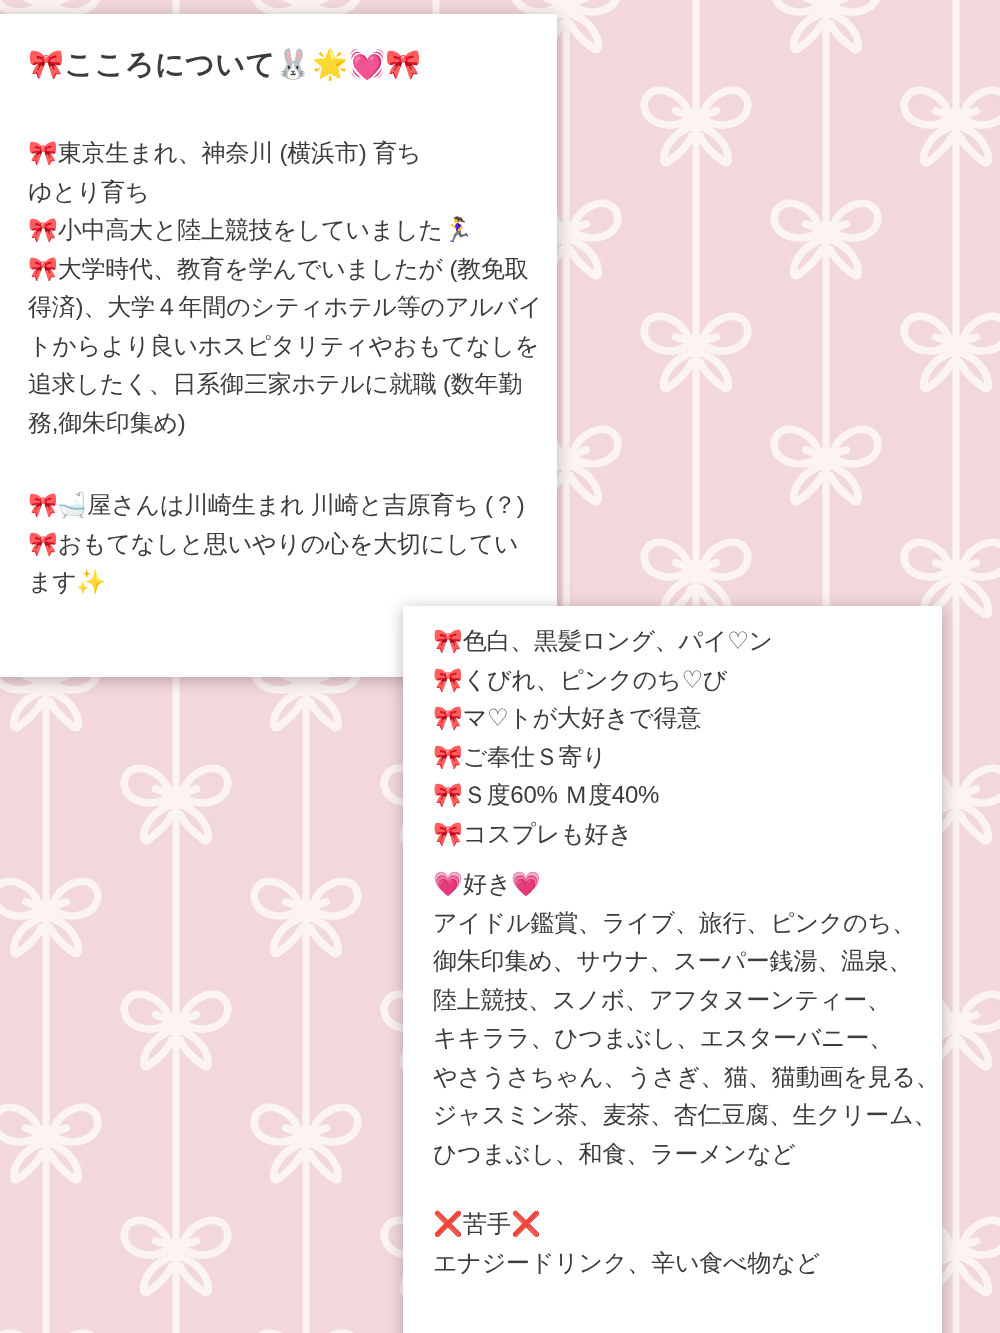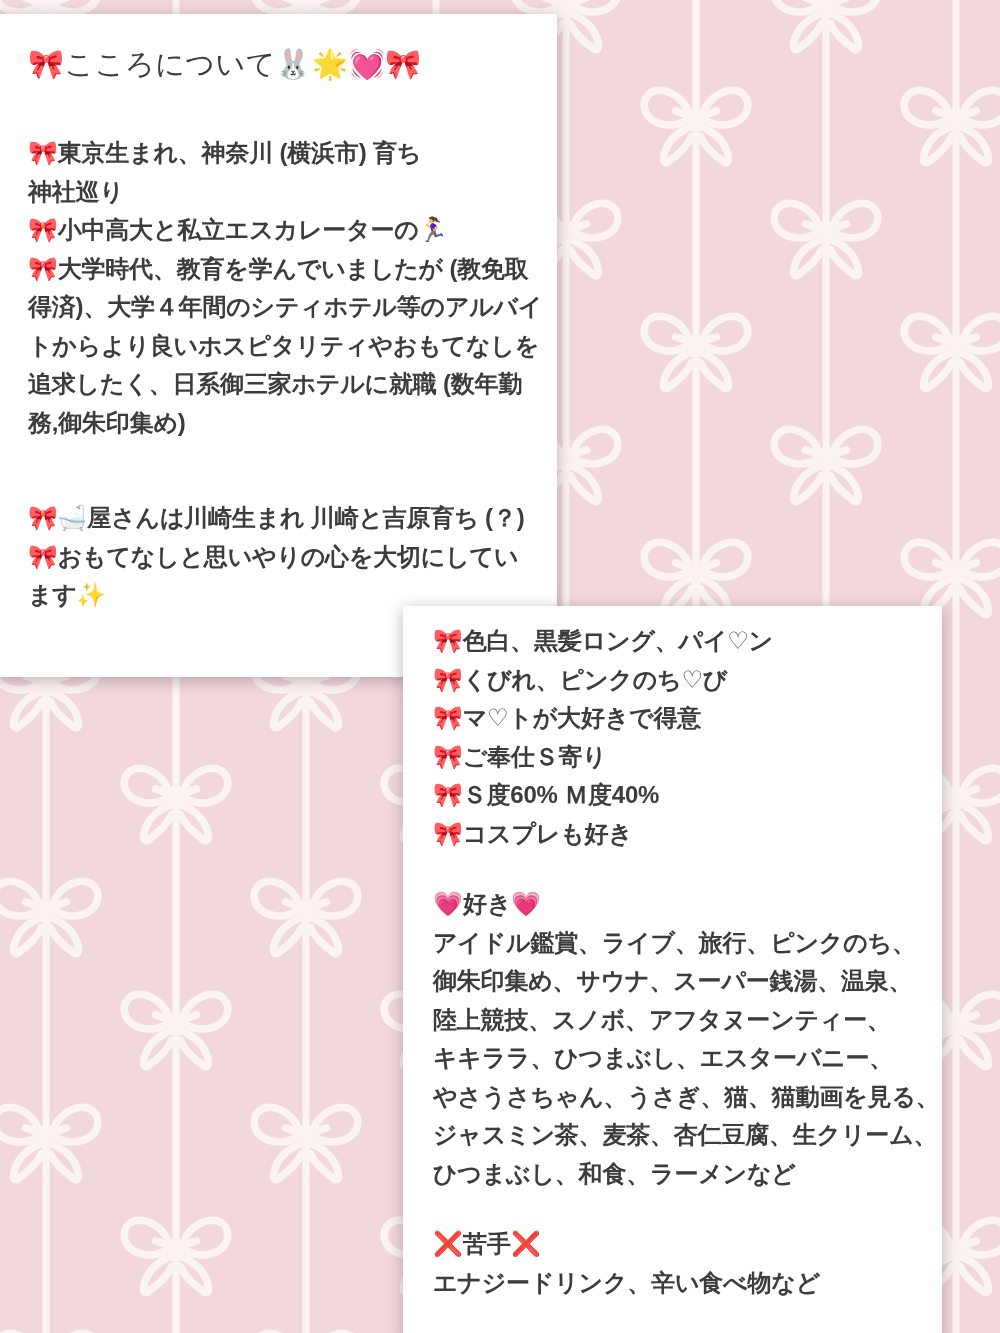--- a/index.html
+++ b/index.html
@@ -32,37 +32,37 @@
     z-index: 1;
   }
   .card-profile {
     left: 403px; top: 606px;
     width: 539px; height: 740px;
     padding: 16px 12px 0 30px;
     z-index: 2;
   }
   .title {
     font-size: 29px;
-    font-weight: normal;
+    font-weight: bold;
     line-height: 36px;
     letter-spacing: 0.5px;
     margin: 0 0 52px 0;
     white-space: nowrap;
   }
   .line {
     font-size: 24px;
     line-height: 38.5px;
     letter-spacing: -0.2px;
     margin: 0;
     white-space: nowrap;
   }
   .heading-line { font-size: 24px; line-height: 38.5px; margin: 0; white-space: nowrap; }
-  .sec { margin: 0; font-weight: bold; }
-  .gap-blank   { margin-top: 57px; }
-  .gap-likes   { margin-top: 32px; }
+  .sec { margin: 0; }
+  .gap-blank   { margin-top: 44px; }
+  .gap-likes   { margin-top: 12px; }
   .gap-dislikes{ margin-top: 32px; }
 </style>
 </head>
 <body>
 
 <svg class="bg-svg" xmlns="http://www.w3.org/2000/svg" width="1000" height="1333" aria-hidden="true">
   <defs>
     <g id="bow">
       <g fill="none" stroke="#fbf4f2" stroke-width="9" stroke-linecap="round" stroke-linejoin="round">
         <path d="M -9,-12 C -16,-32 -42,-44 -55,-33 C -65,-24 -62,-8 -49,-1 C -36,6 -17,5 -9,-5 C -7,-8 -7,-10 -9,-12 Z"></path>
@@ -83,22 +83,22 @@
     </pattern>
   </defs>
   <rect x="0" y="0" width="1000" height="1333" fill="url(#bowpat)"></rect>
 </svg>
 
 <div class="card card-about">
   <h1 class="title">🎀こころについて🐰🌟💓🎀</h1>
 
   <div class="sec">
     <p class="line">🎀東京生まれ、神奈川 (横浜市) 育ち</p>
-    <p class="line">神社巡り</p>
-    <p class="line">🎀小中高大と私立エスカレーターの🏃‍♀️</p>
+    <p class="line">ゆとり育ち</p>
+    <p class="line">🎀小中高大と陸上競技をしていました🏃‍♀️</p>
     <p class="line">🎀大学時代、教育を学んでいましたが (教免取</p>
     <p class="line">得済)、大学４年間のシティホテル等のアルバイ</p>
     <p class="line">トからより良いホスピタリティやおもてなしを</p>
     <p class="line">追求したく、日系御三家ホテルに就職 (数年勤</p>
     <p class="line">務,御朱印集め)</p>
   </div>
 
   <div class="sec gap-blank">
     <p class="line">🎀🛁屋さんは川崎生まれ 川崎と吉原育ち (？)</p>
     <p class="line">🎀おもてなしと思いやりの心を大切にしてい</p>

